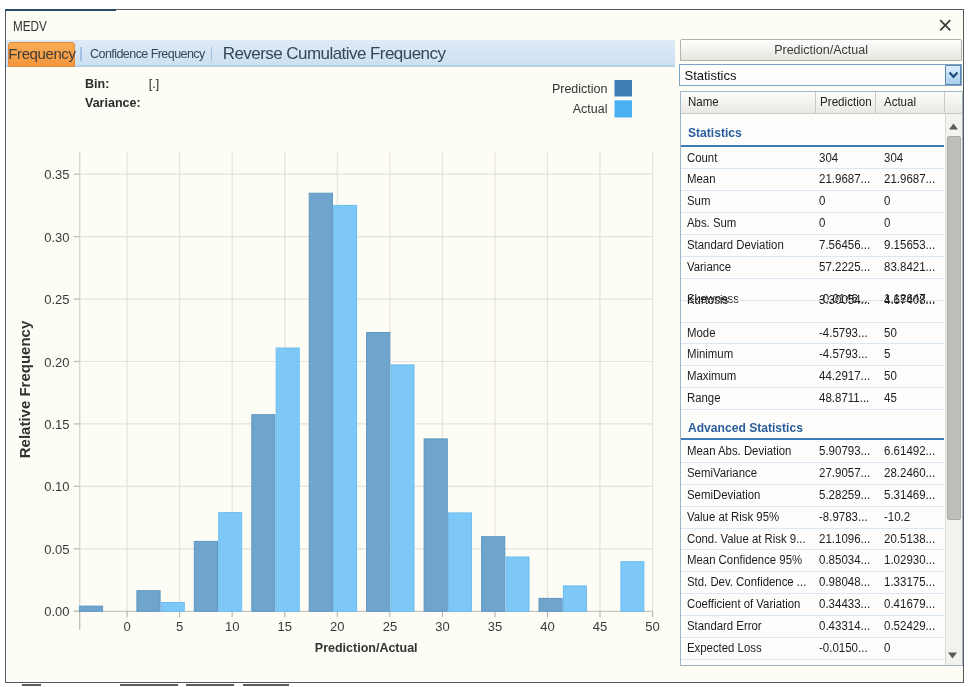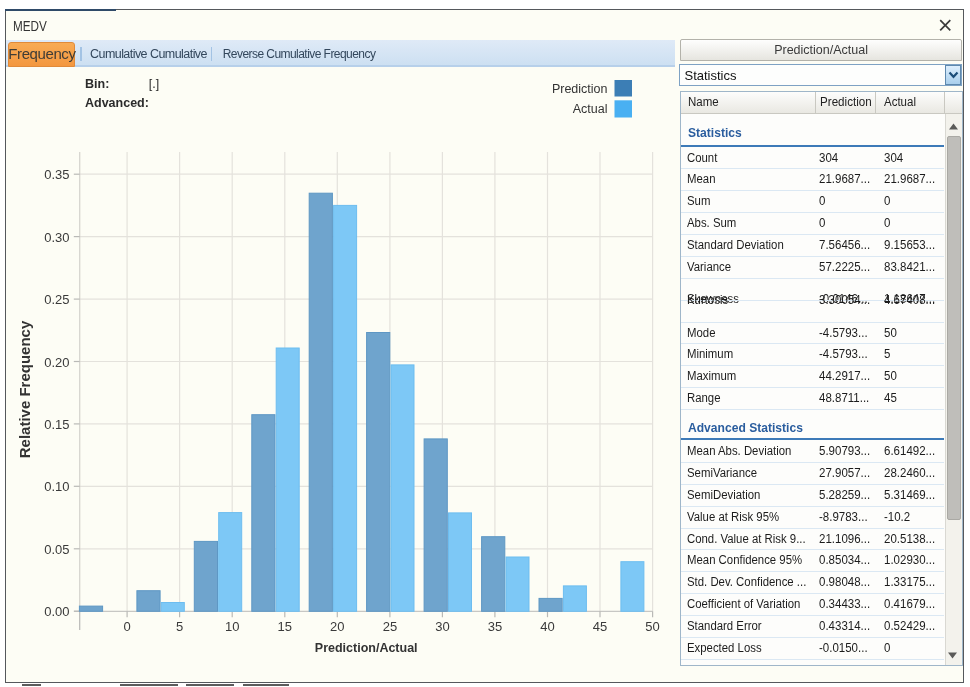--- a/index.html
+++ b/index.html
@@ -16,27 +16,27 @@
 
 <div class="abs" style="left:13px;top:16.5px;font-size:15px;color:#333;transform:scaleX(.78);transform-origin:0 0">MEDV</div>
 <svg class="abs" style="left:939px;top:19px" width="13" height="13" viewBox="0 0 13 13">
     <path d="M1.2 1.2 L11.3 11.3 M11.3 1.2 L1.2 11.3" stroke="#3b3b3b" stroke-width="1.7"></path>
   </svg>
 
 <div class="abs" style="left:6px;top:40px;width:669px;height:26.7px;background:linear-gradient(#dfeaf7,#cde0f2);border-bottom:2px solid #b7d0ea"></div>
 <div class="abs" style="left:8.3px;top:42.4px;width:67px;height:24.3px;background:linear-gradient(#f8ab55,#f3973f);border:1px solid #e08a3a;border-radius:3px 3px 0 0"></div>
 <div class="abs" style="left:8.3px;top:46px;width:67px;height:16px;line-height:16px;text-align:left;font-size:15px;letter-spacing:-.4px;color:#3f3c36">Frequency</div>
 <div class="abs" style="left:80px;top:46.5px;width:1.5px;height:14px;background:#a3c3e4"></div>
-<div class="abs" style="left:90px;top:46px;white-space:nowrap;height:16px;line-height:16px;font-size:12.5px;letter-spacing:-.55px;color:#33475c">Cumulative Cumulative</div>
+<div class="abs" style="left:90px;top:46px;white-space:nowrap;height:16px;line-height:16px;font-size:12.5px;letter-spacing:-.55px;color:#33475c">Confidence Frequency</div>
 <div class="abs" style="left:210.7px;top:46.5px;width:1.5px;height:14px;background:#a3c3e4"></div>
-<div class="abs" style="left:222.7px;top:46px;white-space:nowrap;height:16px;line-height:16px;font-size:12px;letter-spacing:-.55px;color:#33475c">Reverse Cumulative Frequency</div>
+<div class="abs" style="left:222.7px;top:46px;white-space:nowrap;height:16px;line-height:16px;font-size:17px;letter-spacing:-.55px;color:#33475c">Reverse Cumulative Frequency</div>
 
 <div class="abs" style="left:85px;top:76.5px;font-size:12.5px;font-weight:bold;color:#2b2b2b">Bin:</div>
 <div class="abs" style="left:148.7px;top:76.5px;font-size:12.5px;color:#2b2b2b">[.]</div>
-<div class="abs" style="left:85px;top:95.5px;font-size:12.5px;font-weight:bold;color:#2b2b2b">Advanced:</div>
+<div class="abs" style="left:85px;top:95.5px;font-size:12.5px;font-weight:bold;color:#2b2b2b">Variance:</div>
 
 <svg width="970" height="687" viewBox="0 0 970 687" style="position:absolute;left:0;top:0" xmlns="http://www.w3.org/2000/svg">
 <line x1="79.7" y1="174.2" x2="652.6" y2="174.2" stroke="#e4e2dc" stroke-width="1.2"></line>
 <line x1="79.7" y1="236.6" x2="652.6" y2="236.6" stroke="#e4e2dc" stroke-width="1.2"></line>
 <line x1="79.7" y1="299.1" x2="652.6" y2="299.1" stroke="#e4e2dc" stroke-width="1.2"></line>
 <line x1="79.7" y1="361.5" x2="652.6" y2="361.5" stroke="#e4e2dc" stroke-width="1.2"></line>
 <line x1="79.7" y1="423.9" x2="652.6" y2="423.9" stroke="#e4e2dc" stroke-width="1.2"></line>
 <line x1="79.7" y1="486.3" x2="652.6" y2="486.3" stroke="#e4e2dc" stroke-width="1.2"></line>
 <line x1="79.7" y1="548.8" x2="652.6" y2="548.8" stroke="#e4e2dc" stroke-width="1.2"></line>
 <line x1="127.1" y1="152.0" x2="127.1" y2="611.3" stroke="#e4e2dc" stroke-width="1.2"></line>

